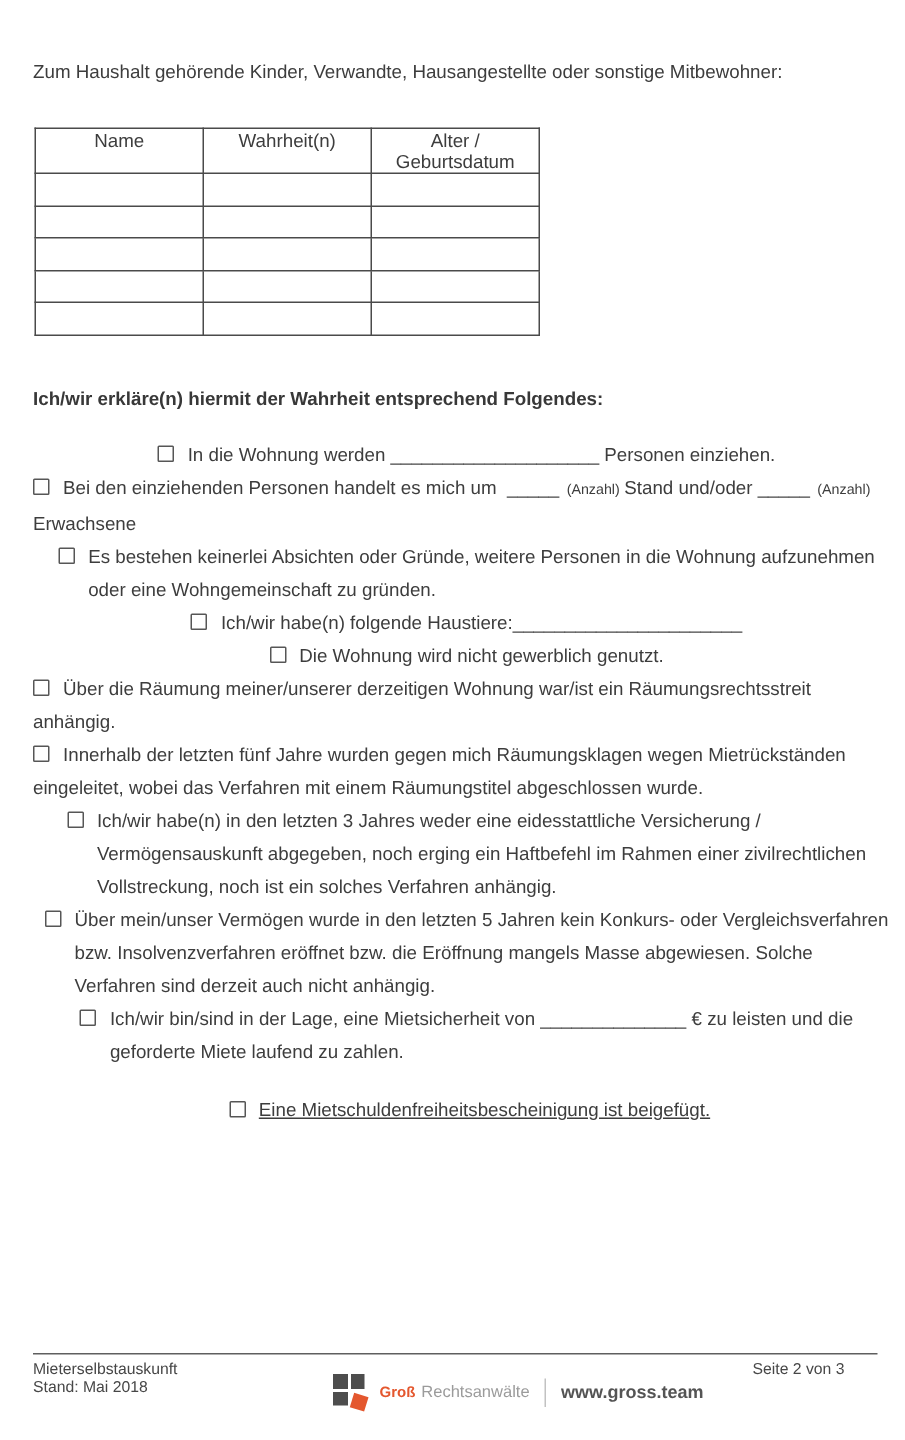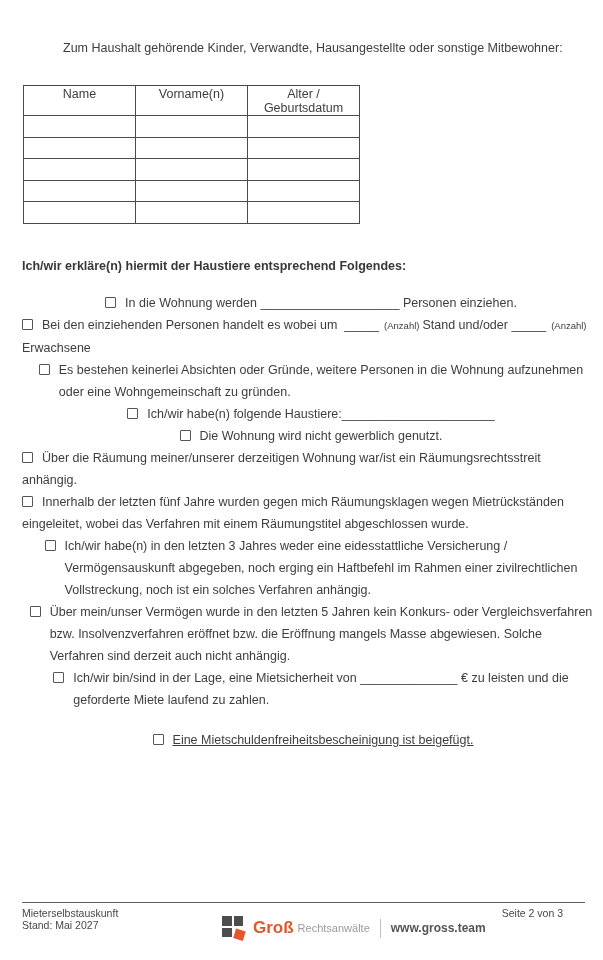--- a/index.html
+++ b/index.html
@@ -7,21 +7,21 @@
     position:relative;
     width:603px;height:960px;
     background:#ffffff;
     font-family:"Liberation Sans", sans-serif;
     color:#3d3d3d;
     overflow:hidden;
   }
   .abs{position:absolute;}
 
   
-  .intro{left:22px;top:41px;font-size:12.5px;white-space:pre;margin-left:41px;}
+  .intro{left:22px;top:41px;font-size:12.5px;white-space:pre;}
 
   
   .household{left:23px;top:85px;border-collapse:collapse;table-layout:fixed;}
   .household th,.household td{border:1.5px solid #4a4a4a;padding:0;}
   .household th{
     width:111px;height:26px;
     font-size:12.5px;font-weight:normal;
     vertical-align:top;
     padding-top:2px;line-height:13.5px;white-space:pre-line;
   }
@@ -54,37 +54,37 @@
   .footer-divider{left:22px;top:902px;width:563px;height:0;border-top:1.5px solid #5f5f5f;}
   .footer-left{left:22px;top:907px;font-size:10.5px;line-height:12px;color:#474747;}
   .footer-right{right:40px;top:907px;font-size:10.5px;color:#474747;}
   .footer-center{left:222px;top:916px;display:flex;align-items:center;}
   .logo-grid{
     position:relative;width:22px;height:24px;flex:none;margin-right:9px;
     display:grid;grid-template-columns:9.5px 9.5px;grid-template-rows:9.5px 9.5px;gap:2px;
   }
   .logo-sq{background:#4d4d4d;}
   .logo-sq-accent{background:#e4572e;transform:rotate(17deg) translate(1px,1.5px);}
-  .brand-name{font-size:17px;font-weight:bold;color:#e4572e;white-space:pre;text-align:right;}
+  .brand-name{font-size:10px;font-weight:bold;color:#e4572e;white-space:pre;text-align:right;}
   .brand-suffix{font-size:11px;color:#9b9b9b;margin-left:4px;white-space:pre;}
   .brand-divider{width:1px;height:19px;background:#c2c2c2;margin:0 10px;}
   .website{font-size:12px;font-weight:bold;color:#545454;white-space:pre;}
 </style>
 </head>
 <body>
 
 <div class="page">
 
   <div class="abs intro">Zum Haushalt gehörende Kinder, Verwandte, Hausangestellte oder sonstige Mitbewohner:</div>
 
   <table class="abs household">
     <thead>
       <tr>
         <th>Name</th>
-        <th>Vorname(n)</th>
+        <th>Wahrheit(n)</th>
         <th>Alter /
 Geburtsdatum</th>
       </tr>
     </thead>
     <tbody>
       <tr>
         <td></td>
           <td></td>
           <td></td>
       </tr>
@@ -104,31 +104,31 @@
           <td></td>
       </tr>
       <tr>
         <td></td>
           <td></td>
           <td></td>
       </tr>
     </tbody>
   </table>
 
-  <div class="abs decl-heading">Ich/wir erkläre(n) hiermit der Haustiere entsprechend Folgendes:</div>
+  <div class="abs decl-heading">Ich/wir erkläre(n) hiermit der Wahrheit entsprechend Folgendes:</div>
 
   <div class="abs checklist">
 
     <div class="ci ci-flex">
       <span class="cb"></span>
       <span class="ci-text">In die Wohnung werden ____________________ Personen einziehen.</span>
     </div>
 
     <div class="ci">
-      <span class="cb-inline"></span><span class="ci-text">Bei den einziehenden Personen handelt es wobei um  _____</span><span class="anzahl">(Anzahl)</span><span class="ci-text">Stand und/oder _____</span><span class="anzahl">(Anzahl)</span>
+      <span class="cb-inline"></span><span class="ci-text">Bei den einziehenden Personen handelt es mich um  _____</span><span class="anzahl">(Anzahl)</span><span class="ci-text">Stand und/oder _____</span><span class="anzahl">(Anzahl)</span>
       <div class="ci-text">Erwachsene</div>
     </div>
 
     <div class="ci ci-flex">
       <span class="cb"></span>
       <span class="ci-text">Es bestehen keinerlei Absichten oder Gründe, weitere Personen in die Wohnung aufzunehmen
 oder eine Wohngemeinschaft zu gründen.</span>
     </div>
 
     <div class="ci ci-flex">
@@ -177,21 +177,21 @@
     <div class="ci ci-flex">
       <span class="cb"></span>
       <span class="ci-text">Eine Mietschuldenfreiheitsbescheinigung ist beigefügt.</span>
     </div>
   </div>
 
   <div class="abs footer-divider"></div>
 
   <div class="abs footer-left">
     <div>Mieterselbstauskunft</div>
-    <div>Stand: Mai 2027</div>
+    <div>Stand: Mai 2018</div>
   </div>
 
   <div class="abs footer-right">Seite 2 von 3</div>
 
   <div class="abs footer-center">
     <div class="logo-grid">
       <div class="logo-sq"></div>
       <div class="logo-sq"></div>
       <div class="logo-sq"></div>
       <div class="logo-sq logo-sq-accent"></div>

